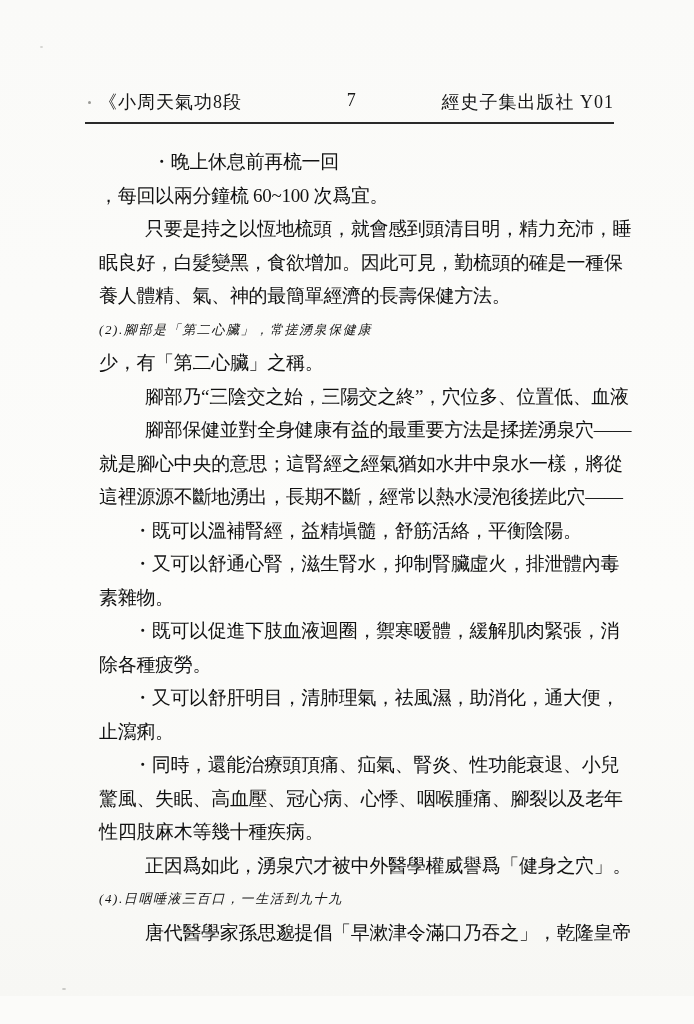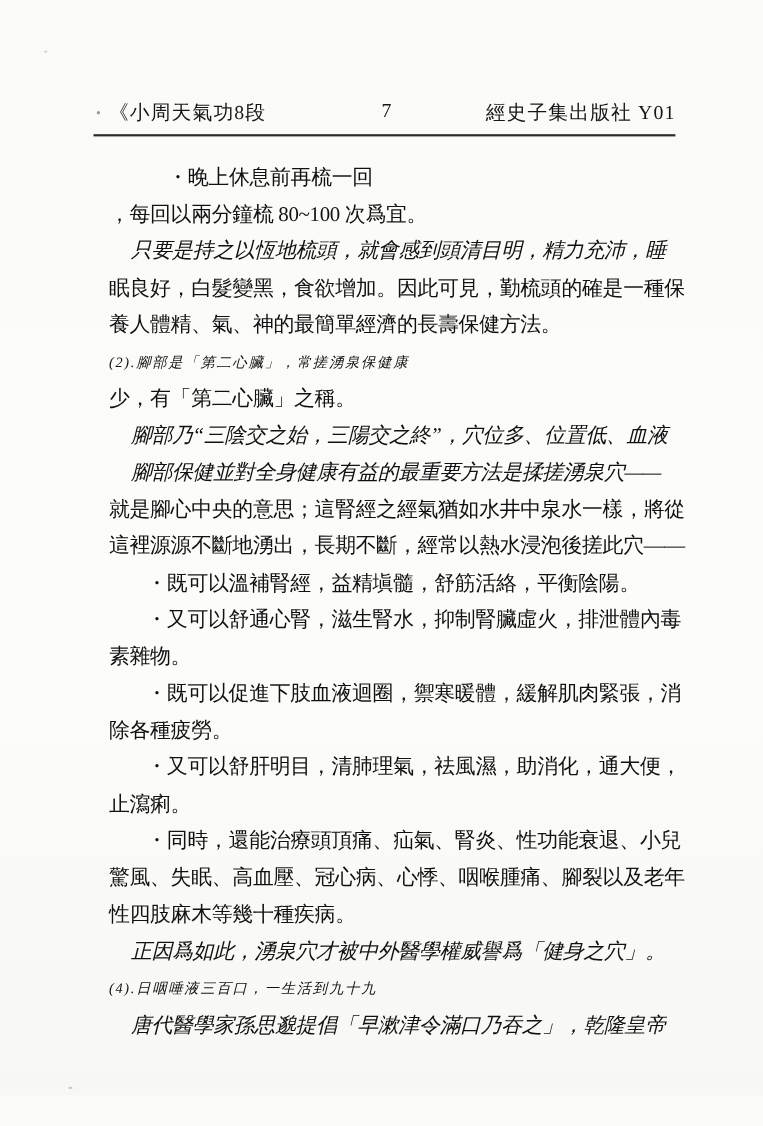--- a/index.html
+++ b/index.html
@@ -41,21 +41,21 @@
     right: 70px;
   }
   .line {
     height: 33.5px;
     line-height: 33.5px;
     font-size: 19px;
     letter-spacing: -0.3px;
     white-space: nowrap;
     color: #111;
   }
-  .ind-p  { margin-left: 20px; font-style: italic; }  
+  .ind-p  { margin-left: 46px; }  
   .ind-b  { margin-left: 34px; }  
   .ind-b1 { margin-left: 53px; }  
   .heading {
     font-style: italic;
     letter-spacing: 1.6px;
     font-size: 13px;
   }
   
   .speck {
     position: absolute;
@@ -74,21 +74,21 @@
   <div class="header">
     <div class="header-inner">
       <span class="header-title">《小周天氣功8段</span>
       <span class="header-page">7</span>
       <span class="header-pub">經史子集出版社 Y01</span>
     </div>
   </div>
 
   <div class="body-text">
     <div class="line ind-b1">・晚上休息前再梳一回</div>
-    <div class="line">，每回以兩分鐘梳 80~100 次爲宜。</div>
+    <div class="line">，每回以兩分鐘梳 60~100 次爲宜。</div>
     <div class="line ind-p">只要是持之以恆地梳頭，就會感到頭清目明，精力充沛，睡</div>
     <div class="line">眠良好，白髮變黑，食欲增加。因此可見，勤梳頭的確是一種保</div>
     <div class="line">養人體精、氣、神的最簡單經濟的長壽保健方法。</div>
     <div class="line heading">(2).腳部是「第二心臟」，常搓湧泉保健康</div>
     <div class="line">少，有「第二心臟」之稱。</div>
     <div class="line ind-p">腳部乃“三陰交之始，三陽交之終”，穴位多、位置低、血液</div>
     <div class="line ind-p">腳部保健並對全身健康有益的最重要方法是揉搓湧泉穴——</div>
     <div class="line">就是腳心中央的意思；這腎經之經氣猶如水井中泉水一樣，將從</div>
     <div class="line">這裡源源不斷地湧出，長期不斷，經常以熱水浸泡後搓此穴——</div>
     <div class="line ind-b">・既可以溫補腎經，益精塡髓，舒筋活絡，平衡陰陽。</div>

